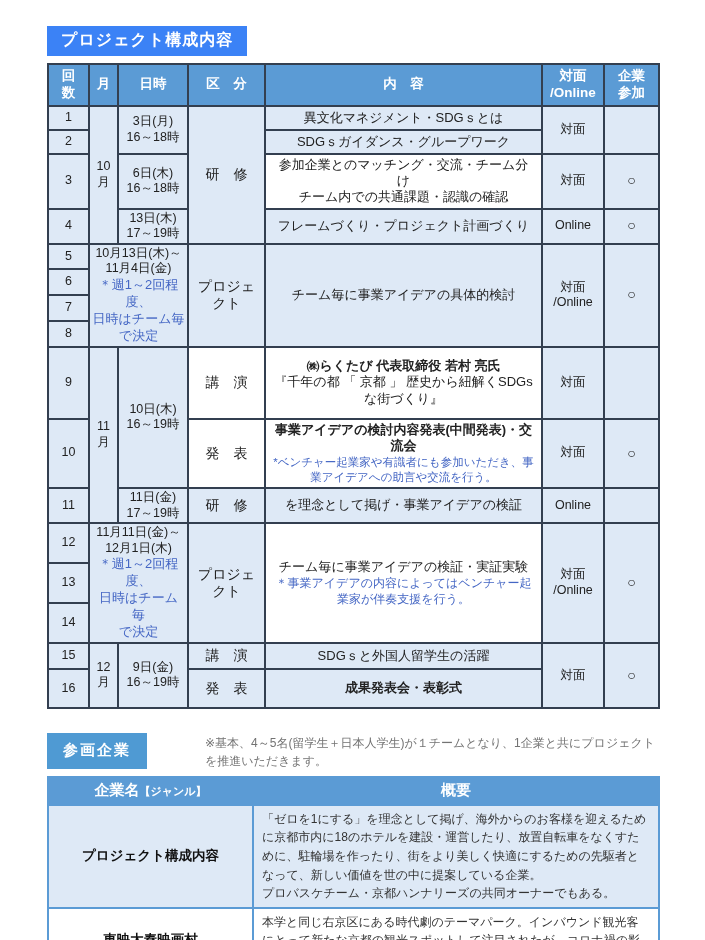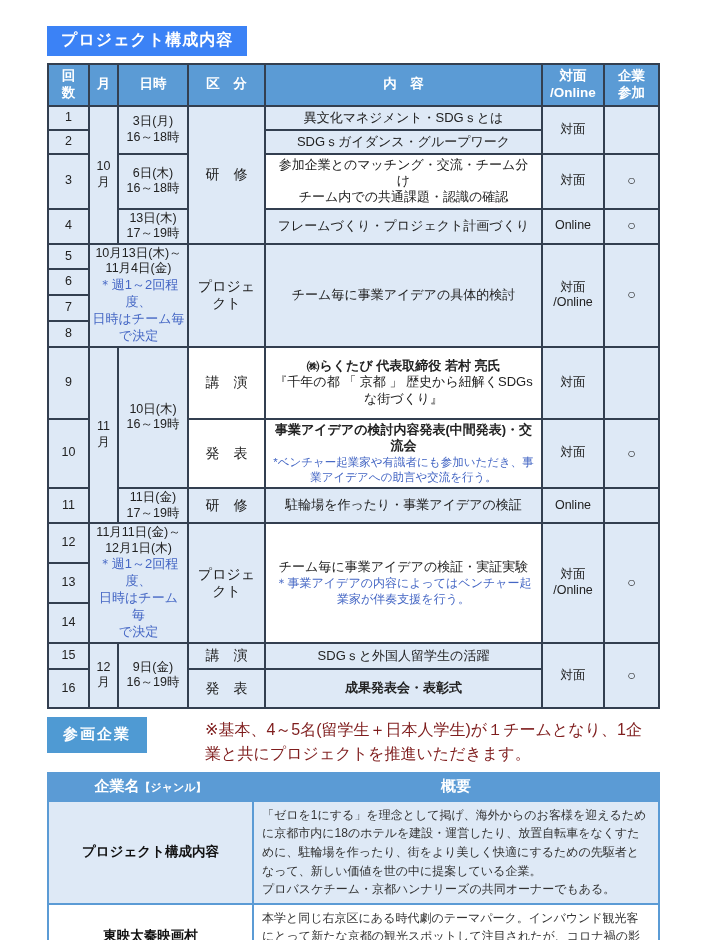--- a/index.html
+++ b/index.html
@@ -50,23 +50,23 @@
   .content .note-blue{margin-top:1px;}
 
   
   .footnote{
     width:611px;margin-top:5px;font-size:13.5px;color:#262626;line-height:1.35;
     padding-left:13px;text-indent:-13px;
   }
   .footnote b{font-weight:bold;}
 
   
-  .section2{display:flex;align-items:flex-start;margin-top:8px;width:611px;}
+  .section2{display:flex;align-items:flex-start;margin-top:24px;width:611px;}
   .section2 .note{
-    margin-left:58px;font-size:16px;color:#7f1d1d;line-height:1.5;width:450px;
+    margin-left:58px;font-size:12px;color:#737373;line-height:1.5;width:450px;
     padding-top:1px;
   }
 
   
   table.companies{
     border-collapse:collapse;table-layout:fixed;width:611px;margin-top:6px;
   }
   table.companies th,table.companies td{
     border:2px solid #5b9bd5;box-sizing:border-box;vertical-align:middle;
   }
@@ -194,21 +194,21 @@
           <div class="note-blue">*ベンチャー起業家や有識者にも参加いただき、事業アイデアへの助言や交流を行う。</div>
         </td>
         <td class="mode pale">対面</td>
         <td class="part pale">○</td>
       </tr>
       <tr style="height:30px">
         <td class="num pale">11</td>
         <td class="date pale pre">11日(金)
 17～19時</td>
         <td class="cat pale pre">研　修</td>
-        <td class="content pale">駐輪場を作ったり・事業アイデアの検証</td>
+        <td class="content pale">を理念として掲げ・事業アイデアの検証</td>
         <td class="mode pale">Online</td>
         <td class="part pale"></td>
       </tr>
       <tr style="height:28px">
         <td class="num pale">12</td>
         <td class="date pale" colspan="2" rowspan="3" style="text-align:left;padding:1px 4px;">
           <div class="pre">11月11日(金)～
 12月1日(木)</div>
           <div class="pre note-blue">＊週1～2回程度、
 日時はチーム毎

